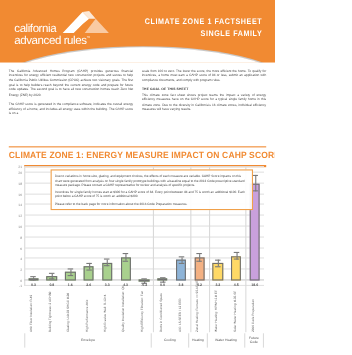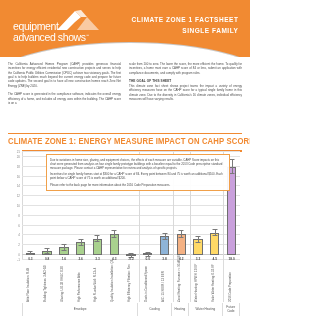--- a/index.html
+++ b/index.html
@@ -125,22 +125,22 @@
 <div class="header">
   <div class="header-bg"></div>
 
   <div class="logo">
     <svg class="logo-mark" viewBox="0 0 46 22">
       <path d="M2 21 L20 2 L26 8 L20 13 L12 21 Z" fill="#ffffff"></path>
       <path d="M22 21 L32 8 L44 21 Z" fill="#ffffff" opacity="0.55"></path>
       <path d="M20 2 L26 8 L32 8 L26 1 Z" fill="#ffffff" opacity="0.8"></path>
     </svg>
     <div class="logo-text">
-      <div class="logo-l1">equipment</div>
-      <div class="logo-l2"><span>advanced shows</span><span class="logo-tm">™</span></div>
+      <div class="logo-l1">california</div>
+      <div class="logo-l2"><span>advanced rules</span><span class="logo-tm">™</span></div>
     </div>
   </div>
 
   <div class="header-title">
     <div>CLIMATE ZONE 1 FACTSHEET</div>
     <div>SINGLE FAMILY</div>
   </div>
 
   <div class="header-curve"></div>
 </div>

